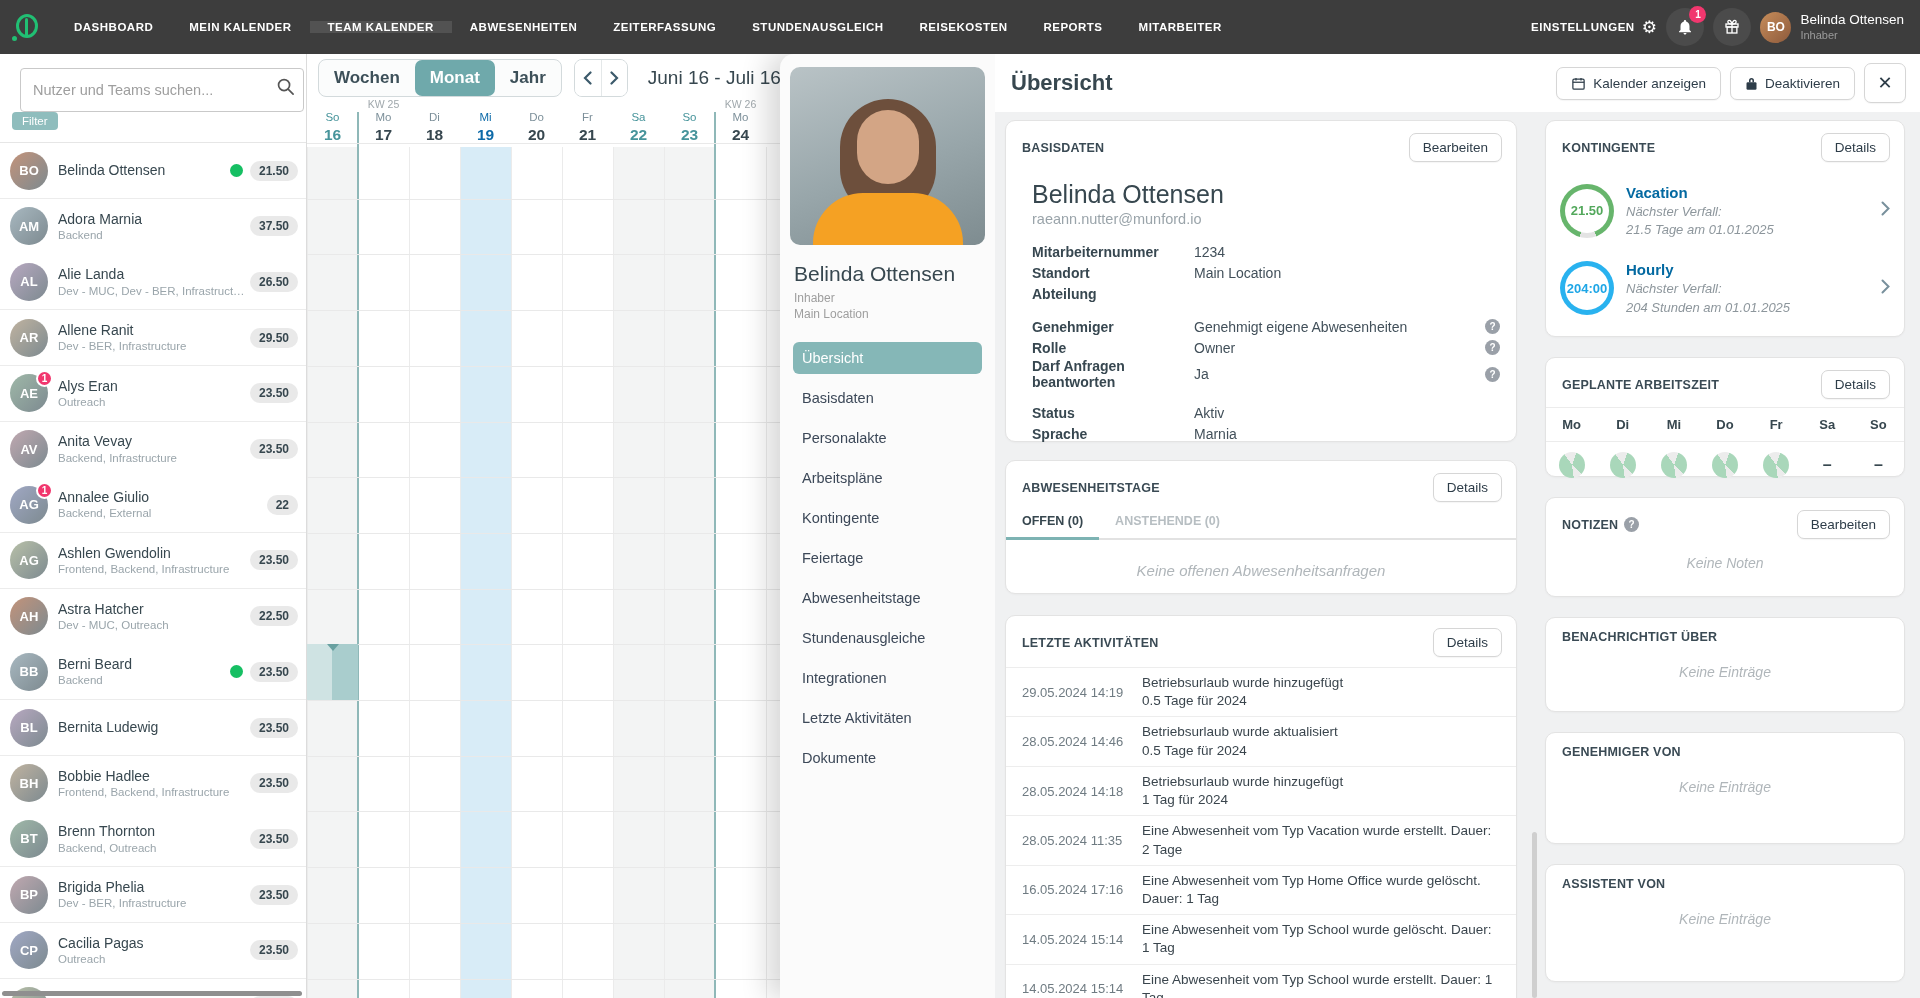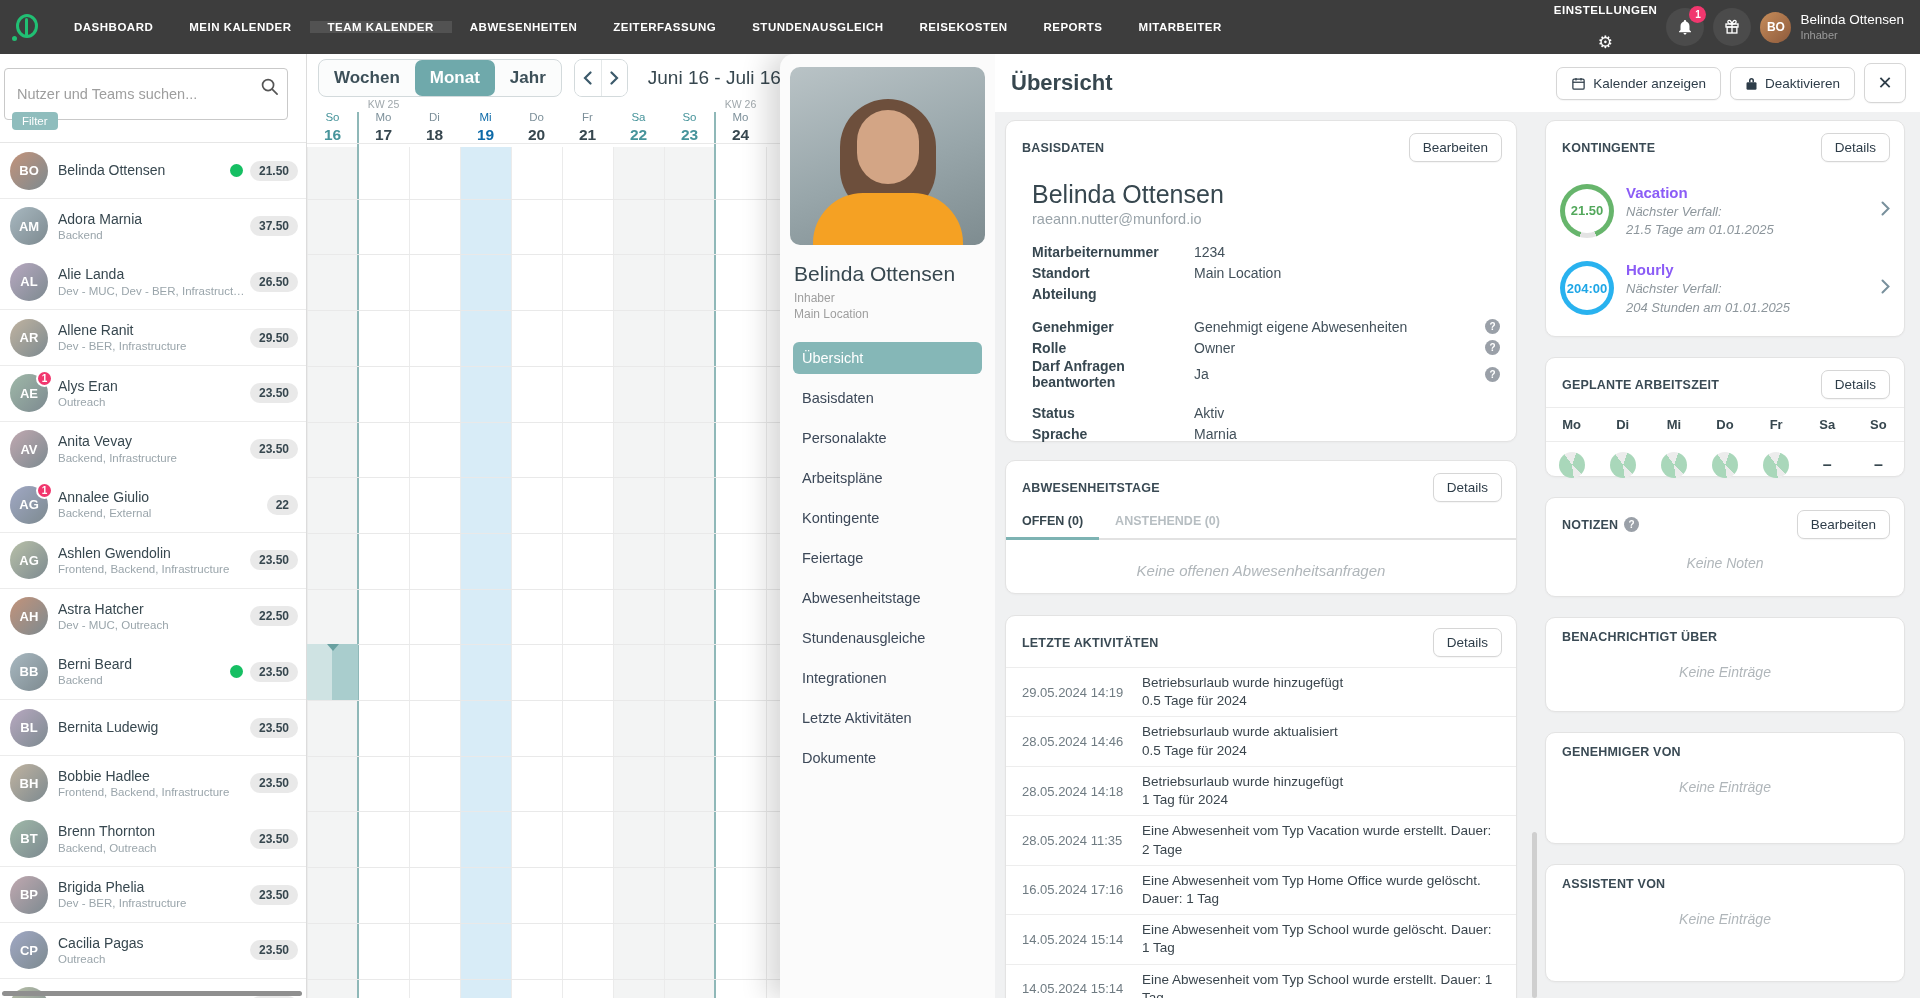--- a/index.html
+++ b/index.html
@@ -11,31 +11,31 @@
   
   .navbar { position:absolute; left:0; top:0; width:1920px; height:54px; background:#3d3d3d; display:flex; align-items:center; z-index:10; }
   .logo { width:30px; height:30px; margin:0 14px 0 12px; position:relative; flex:0 0 auto; }
   .logo .ring { position:absolute; left:4px; top:2px; width:22px; height:24px; border:3px solid #21bf73; border-radius:50%; }
   .logo .bar  { position:absolute; left:13px; top:6px; width:3px; height:19px; background:#21bf73; border-radius:2px; }
   .logo .dot  { position:absolute; left:0px; bottom:1px; width:5px; height:5px; background:#21bf73; border-radius:50%; }
   .nav-items { display:flex; height:100%;align-items:center; }
   .nav-item { display:flex; align-items:center; padding:0 18px; color:#fff; font-size:11.5px; font-weight:700; letter-spacing:.5px; cursor:pointer; }
   .nav-item.active { background:#525252; }
   .nav-right { margin-left:auto; display:flex; align-items:center; gap:9px; padding-right:16px; }
-  .settings { display:flex; align-items:center; gap:18px; color:#fff; font-size:11.5px; font-weight:700; letter-spacing:.5px; cursor:pointer;flex-direction:column; }
+  .settings { display:flex; align-items:center; gap:7px; color:#fff; font-size:11.5px; font-weight:700; letter-spacing:.5px; cursor:pointer; }
   .gear { font-size:17px; line-height:1; font-family:"DejaVu Sans", sans-serif; }
   .nav-circle { position:relative; width:38px; height:38px; border-radius:50%; background:#4b4b4b; display:flex; align-items:center; justify-content:center; cursor:pointer; }
   .nav-badge { position:absolute; top:-2px; right:-2px; min-width:17px; height:17px; border-radius:9px; background:#f1376e; color:#fff; font-size:10px; font-weight:700; display:flex; align-items:center; justify-content:center; padding:0 4px; }
   .nav-avatar { width:31px; height:31px; border-radius:50%; background:linear-gradient(135deg,#c78d5a,#8d5a3c); display:flex; align-items:center; justify-content:center; color:#fff; font-size:12px; font-weight:700; }
   .nav-user { line-height:1.25; }
   .nav-user .n { color:#fff; font-size:13.5px; }
   .nav-user .r { color:#9b9b9b; font-size:11px; }
   
   .sidebar { position:absolute; left:0; top:54px; width:307px; height:944px; background:#fff; border-right:1px solid #dcdcdc; z-index:3; overflow:hidden; }
-  .search-wrap { position:absolute; left:4px; top:14px; width:284px; height:52px; }
+  .search-wrap { position:absolute; left:20px; top:14px; width:284px; height:44px; }
   .search-input { width:100%; height:100%; border:1px solid #c9c9c9; border-radius:4px; padding:0 34px 0 12px; font-size:14.5px; color:#37474f; font-family:"Liberation Sans", sans-serif; outline:none; }
   .search-input::placeholder { color:#9e9e9e; }
   .search-icon { position:absolute; right:9px; top:9px; }
   .filter-chip { position:absolute; left:12px; top:58px; background:#8fbdbd; color:#fff; font-size:11.5px; padding:3px 10px; border-radius:4px; cursor:pointer; }
   .user-list { position:absolute; left:0; top:88px; width:100%; height:910px; border-top:1px solid #e6e6e6; }
   .user-row { position:absolute; left:0; width:100%; height:56px; border-bottom:1px solid #ececec; display:flex; align-items:center; padding:0 8px 0 10px; background:#fff; cursor:pointer; }
   .u-avatar { position:relative; width:38px; height:38px; border-radius:50%; flex:0 0 auto; margin-right:10px; display:flex; align-items:center; justify-content:center; color:#fff; font-size:13px; font-weight:700; }
   .u-badge { position:absolute; top:-4px; right:-5px; width:17px; height:17px; border-radius:50%; background:#f1376e; color:#fff; font-size:10px; font-weight:700; display:flex; align-items:center; justify-content:center; border:2px solid #fff; }
   .u-text { flex:1; min-width:0; line-height:1.3; }
   .u-name { font-size:14px; font-weight:500; color:#37474f; white-space:nowrap; overflow:hidden; }
@@ -108,21 +108,21 @@
   .empty-italic { font-style:italic; color:#b0b6ba; font-size:15px; text-align:center; }
   
   .act-row { display:flex; border-top:1px solid #ededed; padding:6px 14px 6px 16px; align-items:center; }
   .act-time { width:108px; flex:0 0 auto; font-size:13px; color:#6f7b82; }
   .act-text { flex:1; font-size:13.5px; color:#3a454d; line-height:1.35; padding-left:12px; }
   
   .quota-item { display:flex; align-items:center; padding:10px 14px 10px 14px; }
   .quota-ring { width:54px; height:54px; border-radius:50%; display:flex; align-items:center; justify-content:center; flex:0 0 auto; }
   .quota-inner { width:44px; height:44px; border-radius:50%; background:#fff; display:flex; align-items:center; justify-content:center; font-size:13px; font-weight:700; }
   .quota-text { flex:1; padding-left:12px; line-height:1.4; }
-  .quota-name { font-size:15px; font-weight:600; color:#8b5cf6; }
+  .quota-name { font-size:15px; font-weight:600; color:#0369a1; }
   .quota-line { font-size:13px; font-style:italic; color:#8d969c; }
   
   .wt-table { border-top:1px solid #ececec; }
   .wt-row { display:flex; }
   .wt-cell { flex:1; text-align:center; }
   .wt-dayname { font-size:13px; font-weight:600; color:#37474f; padding:9px 0; border-bottom:1px solid #ececec; }
   .wt-icon-cell { padding:10px 0 12px 0; display:flex; align-items:center; justify-content:center; }
   .pie { width:26px; height:26px; border-radius:50%; background:conic-gradient(from 20deg,#a9d7ba 0 115deg,#ececec 115deg 152deg,#a9d7ba 152deg 305deg,#ececec 305deg 360deg); }
   .dash { font-size:16px; font-weight:700; color:#37474f; }
   .chev-right { flex:0 0 auto; }

